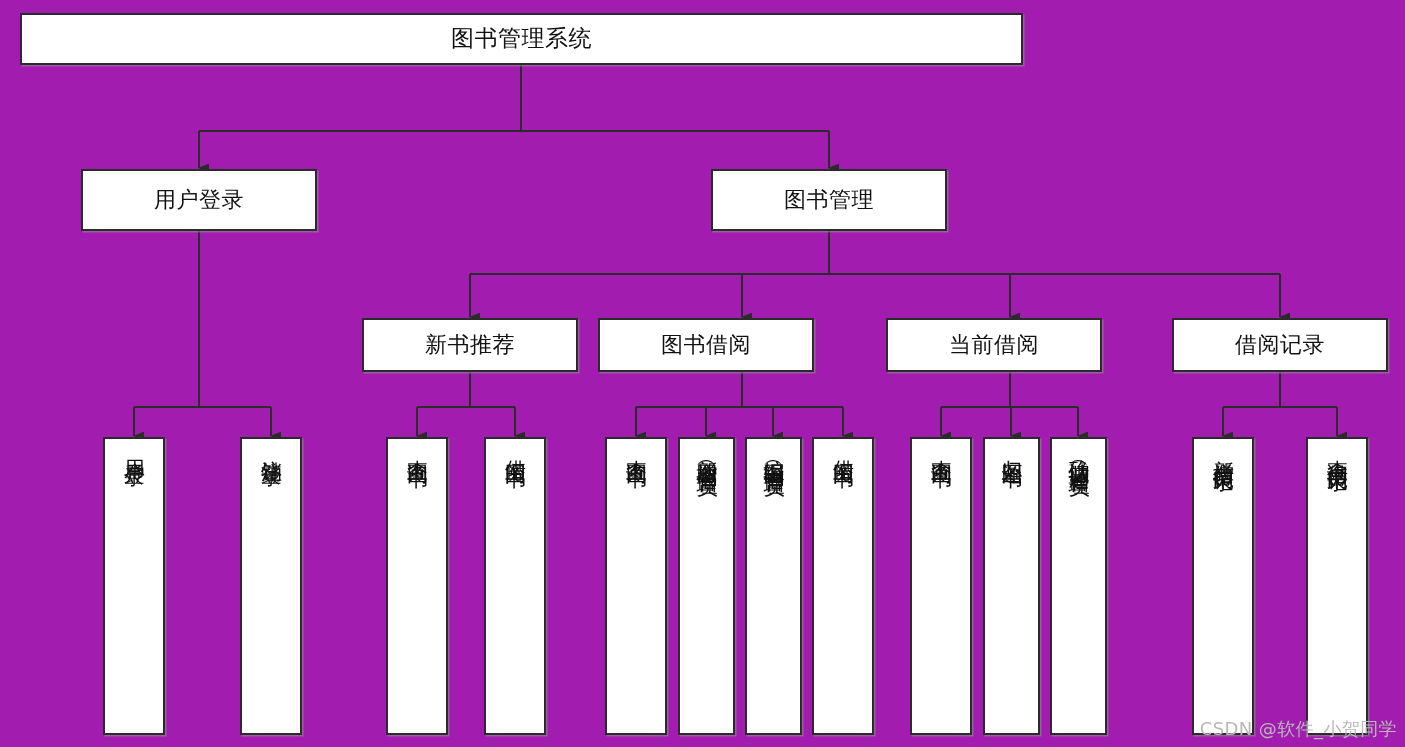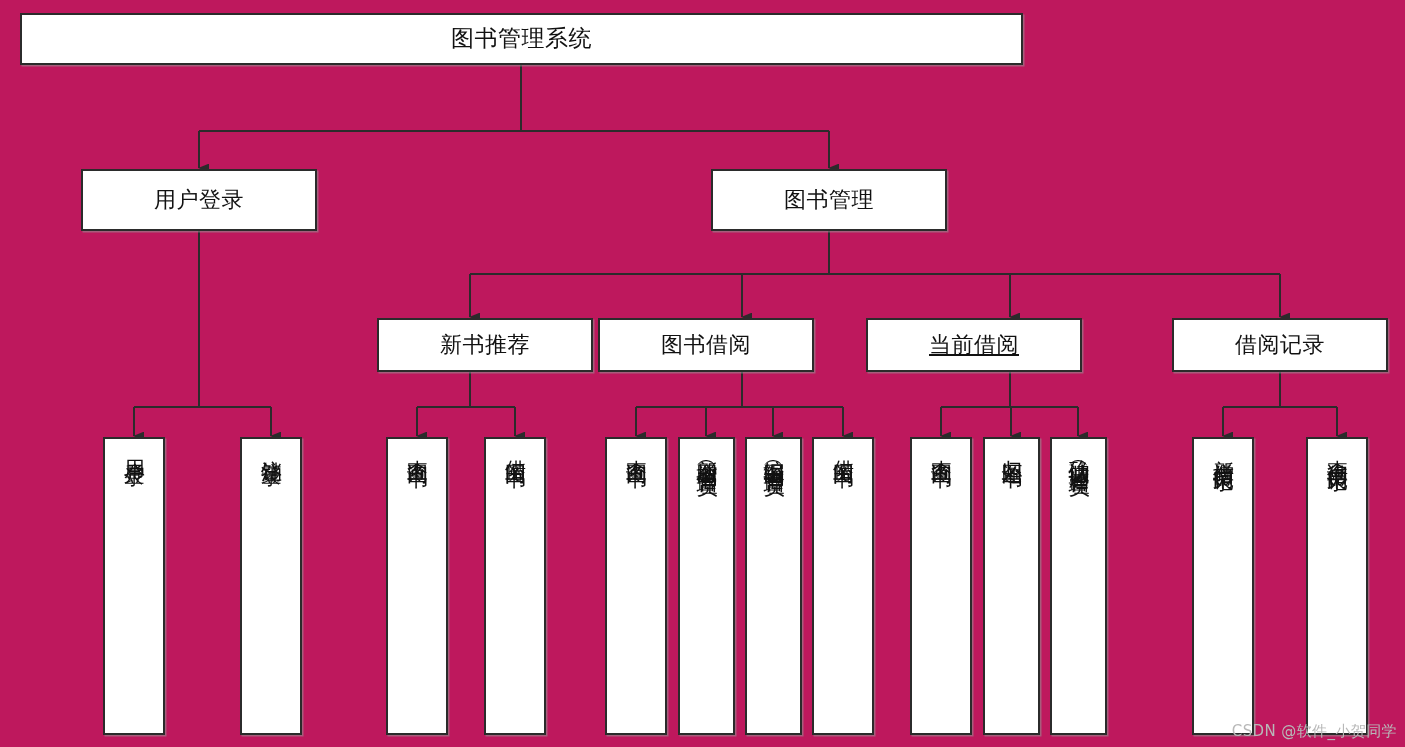--- a/index.html
+++ b/index.html
@@ -8,21 +8,21 @@
     padding: 0;
     background: #ffffff;
   }
   body {
     font-family: "DejaVu Sans", "Liberation Sans", sans-serif;
   }
   #diagram-root {
     position: relative;
     width: 1405px;
     height: 747px;
-    background: #be185d;
+    background: #a21caf;
     overflow: hidden;
   }
   svg.diagram-canvas {
     position: absolute;
     left: 0;
     top: 0;
     width: 1405px;
     height: 747px;
     display: block;
   }
@@ -60,21 +60,21 @@
     text-orientation: upright;
     font-size: 21px;
     letter-spacing: 2.5px;
     line-height: 1;
   }
   .node-box.root .node-label { font-size: 23px; }
   .watermark {
     position: absolute;
     right: 8px;
     bottom: 6px;
-    font-size: 15px;
+    font-size: 18px;
     color: #b8b8b8;
     letter-spacing: 0.4px;
     user-select: none;
     white-space: nowrap;
   }
 </style>
 </head>
 <body>
 
 <div id="diagram-root">
@@ -125,27 +125,27 @@
   <div id="nodes-layer">
       <div class="node-box horizontal root" style="left: 20px; top: 13px; width: 1003px; height: 52px;">
         <span class="node-label">图书管理系统</span>
       </div>
       <div class="node-box horizontal" style="left: 81px; top: 169px; width: 236px; height: 62px;">
         <span class="node-label">用户登录</span>
       </div>
       <div class="node-box horizontal" style="left: 711px; top: 169px; width: 236px; height: 62px; justify-content: center;">
         <span class="node-label">图书管理</span>
       </div>
-      <div class="node-box horizontal" style="left: 362px; top: 318px; width: 216px; height: 54px; margin-left: 15px;">
+      <div class="node-box horizontal" style="left: 362px; top: 318px; width: 216px; height: 54px;">
         <span class="node-label">新书推荐</span>
       </div>
       <div class="node-box horizontal" style="left: 598px; top: 318px; width: 216px; height: 54px;">
         <span class="node-label">图书借阅</span>
       </div>
-      <div class="node-box horizontal" style="left: 866px; top: 318px; width: 216px; height: 54px; text-decoration: underline;">
+      <div class="node-box horizontal" style="left: 886px; top: 318px; width: 216px; height: 54px;">
         <span class="node-label">当前借阅</span>
       </div>
       <div class="node-box horizontal" style="left: 1172px; top: 318px; width: 216px; height: 54px;">
         <span class="node-label">借阅记录</span>
       </div>
       <div class="node-box vertical" style="left: 103px; top: 437px; width: 62px; height: 298px;">
         <span class="node-label">用户登录</span>
       </div>
       <div class="node-box vertical" style="left: 240px; top: 437px; width: 62px; height: 298px;">
         <span class="node-label">注销登录</span>

